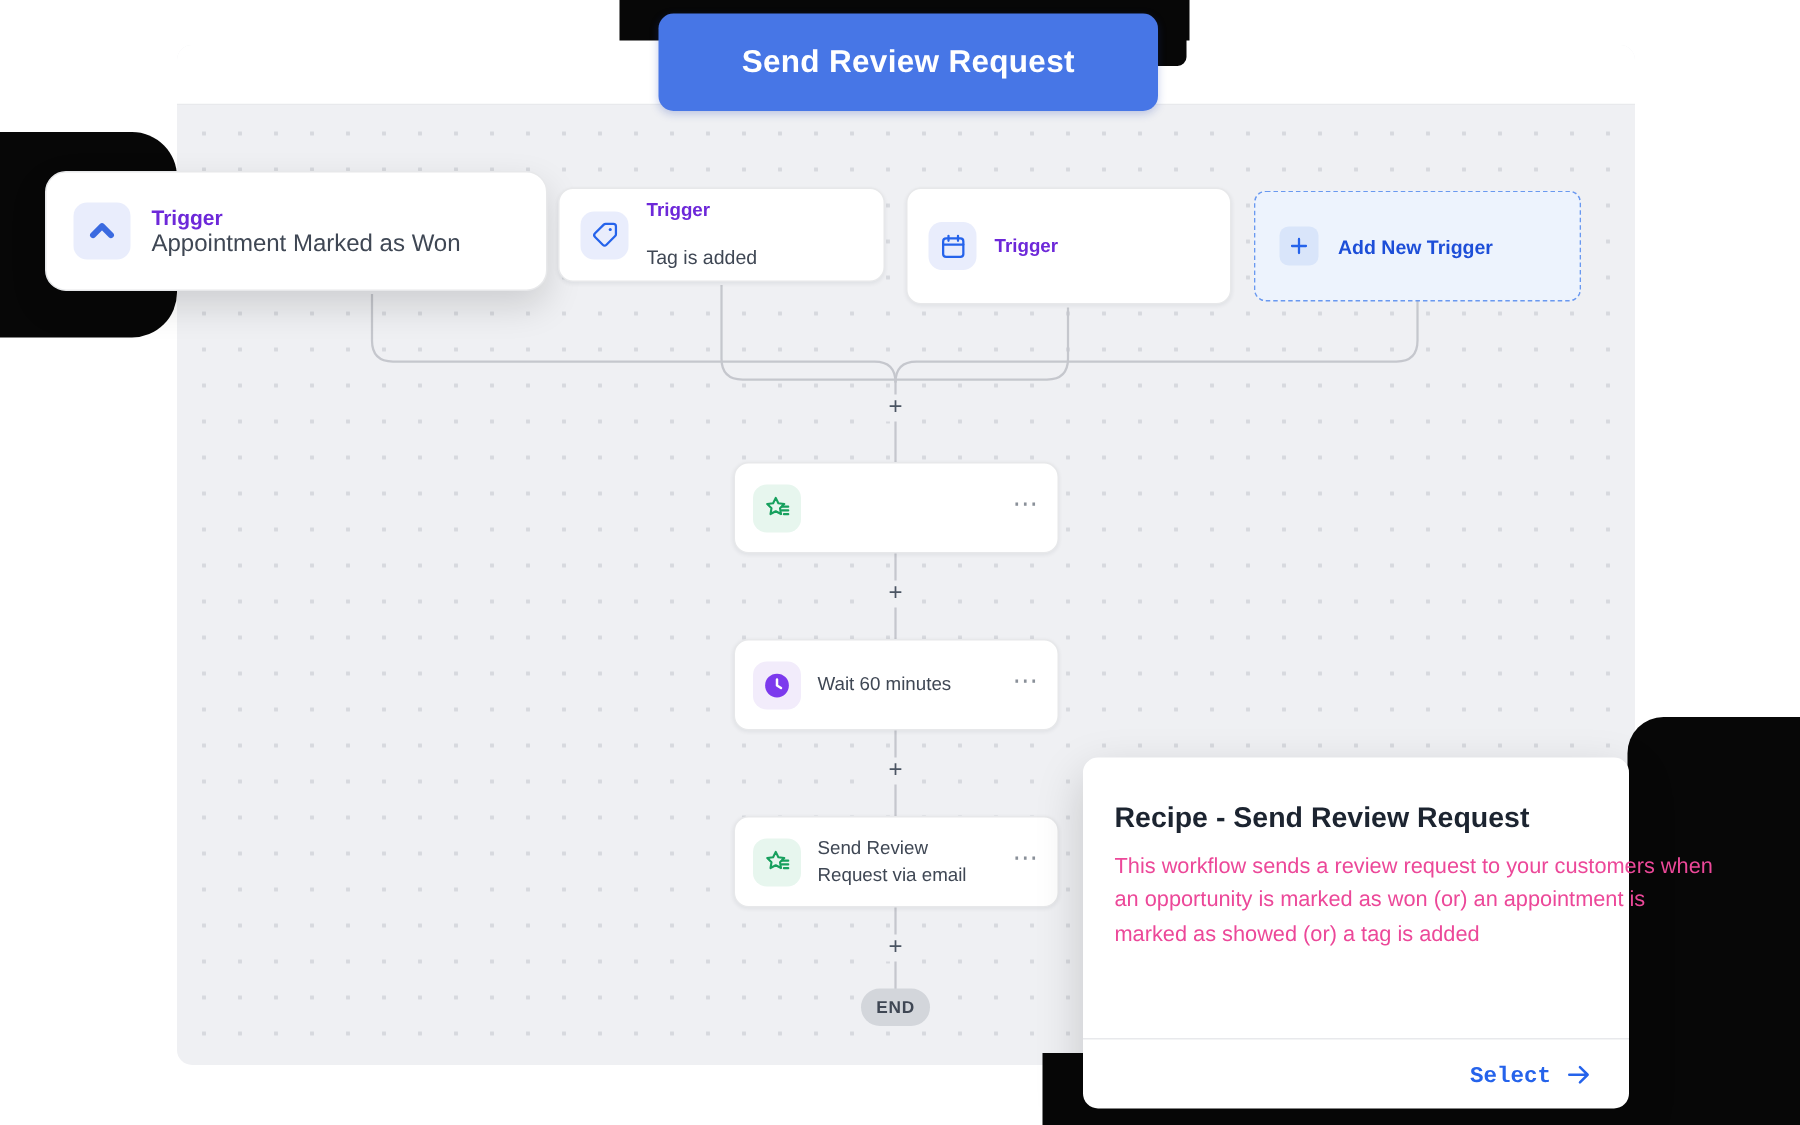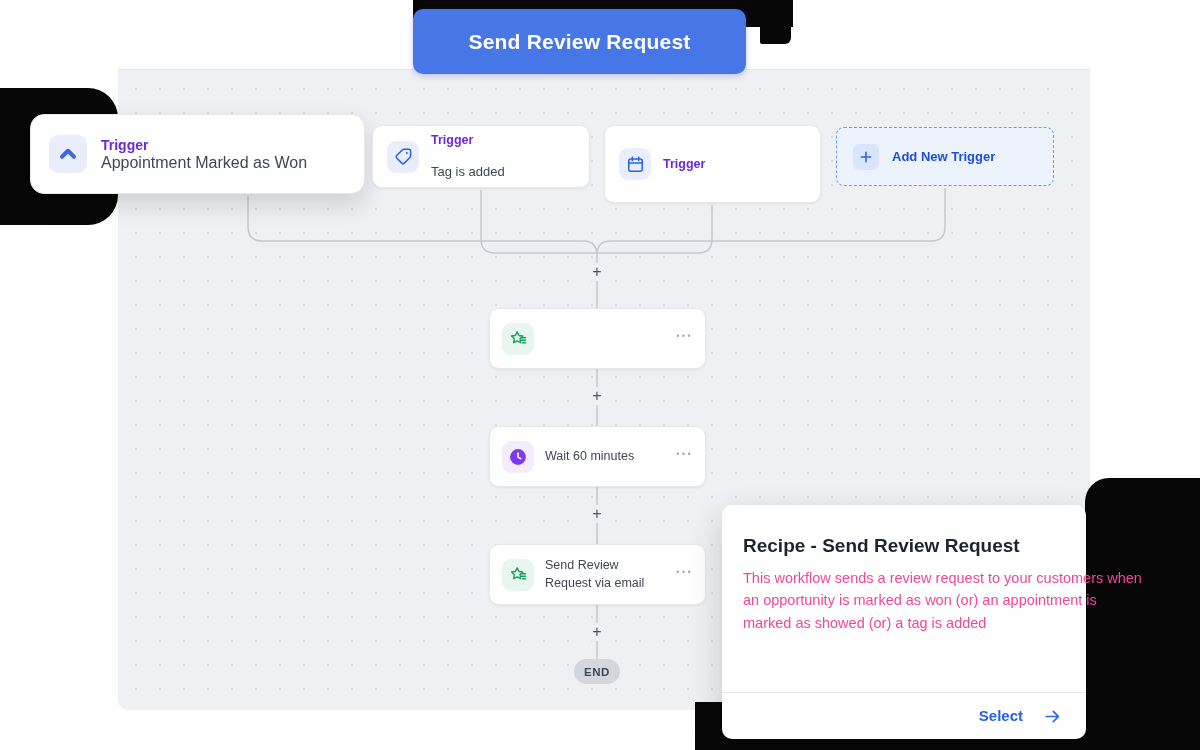--- a/index.html
+++ b/index.html
@@ -53,21 +53,21 @@
   
   .trigger-sm { padding:0 14px; gap:12px; }
   .trigger-sm .icon-box { width:32px; height:32px; background:#e9edfc; }
   .trigger-sm .t-label { font-size:12.5px; }
   .trigger-sm .t-name  { font-size:13px; margin-top:16px; line-height:1.35; }
   .trigger-2 { left:372px; top:125px; width:218px; height:63px; }
   .trigger-3 { left:604px; top:125px; width:217px; height:78px; }
   .trigger-3 .t-name { max-width:135px; }
 
   
-  .add-trigger { left:836px; top:127px; width:218px; height:59px;
+  .add-trigger { left:836px; top:127px; width:218px; height:74px;
                  background:#edf3fd; border:1.5px dashed #6a99f0; border-radius:8px;
                  box-shadow:none; padding:0 16px; gap:13px; cursor:pointer; }
   .add-trigger .icon-box { width:26px; height:26px; background:#d9e5fa; border-radius:6px; }
   .add-trigger .add-label { color:#1d4ed8; font-size:13px; font-weight:700; }
 
   
   .step { left:489px; width:217px; height:61px; padding:0 12px; gap:11px; }
   .step .icon-box { width:32px; height:32px; }
   .step .t-name { font-size:12.5px; line-height:1.4; max-width:132px; }
   .step-sms   { top:308px; }
@@ -77,37 +77,37 @@
   .icon-purple { background:#f2ecfb; }
   .ellipsis { margin-left:auto; color:#8a9099; font-size:17px; letter-spacing:1px;
               cursor:pointer; line-height:1; padding-bottom:6px; }
 
   
   .end-pill { left:574px; top:659px; width:46px; height:25px; background:#d3d6db;
               border-radius:13px; display:flex; align-items:center; justify-content:center;
               color:#3f4754; font-size:11.5px; font-weight:700; letter-spacing:.5px; z-index:4; }
 
   
-  .banner-btn { left:413px; top:9px; width:333px; height:65px; background:#4776e6;
+  .banner-btn { left:439px; top:9px; width:333px; height:65px; background:#4776e6;
                 border-radius:10px; z-index:5; display:flex; align-items:center;
                 justify-content:center; cursor:pointer;
                 box-shadow:0 2px 6px rgba(30,64,175,.25); }
   .banner-btn span { color:#ffffff; font-size:21px; font-weight:700; letter-spacing:.2px; }
 
   
   .recipe { left:722px; top:505px; width:364px; height:234px; background:#ffffff;
             border-radius:10px; z-index:6; box-shadow:0 12px 32px rgba(0,0,0,.18); }
   .recipe-title { position:absolute; left:21px; top:30px; color:#1c2430;
                   font-size:19px; font-weight:700; }
   .recipe-desc  { position:absolute; left:21px; top:62px; width:404px; color:#ec4899;
                   font-size:14.5px; line-height:1.55; }
   .recipe-footer { position:absolute; left:0; bottom:0; width:100%; height:47px;
                    border-top:1px solid #e8e9ec; display:flex; align-items:center;
                    justify-content:flex-end; padding-right:24px; }
-  .select-link { display:flex; align-items:flex-start; gap:20px; cursor:pointer; }
+  .select-link { display:flex; align-items:flex-end; gap:9px; cursor:pointer;font-family:Liberation Mono, monospace; }
   .select-link span { color:#2563eb; font-size:15px; font-weight:700; }
 </style>
 </head>
 <body>
 
 <div id="stage">
 
   <div class="abs canvas-bg"></div>
   <div class="abs canvas-topbar"></div>
   <div class="abs canvas-dots"></div>

